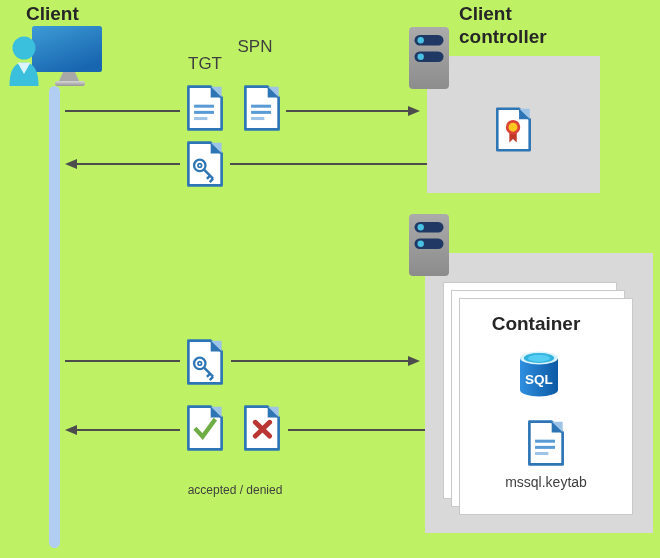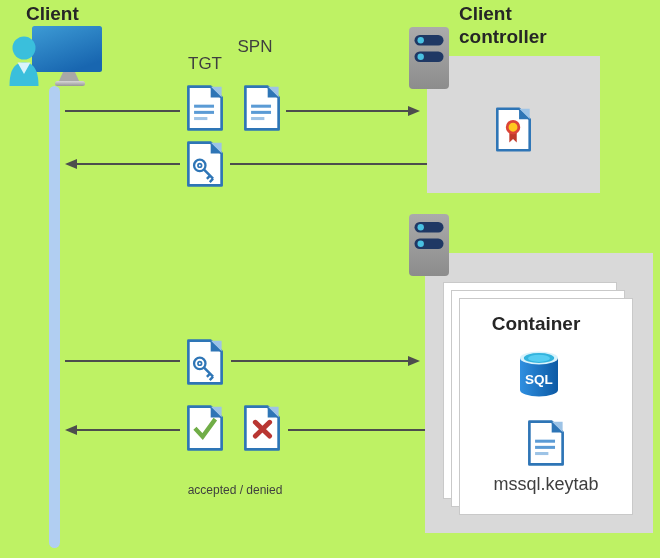--- a/index.html
+++ b/index.html
@@ -127,21 +127,21 @@
     <ellipse cx="24" cy="9" rx="19" ry="6.5" fill="#d8f2fb"></ellipse>
     <ellipse cx="24" cy="9" rx="15.2" ry="5.1" fill="#32b3dd"></ellipse>
     <ellipse cx="24" cy="9.3" rx="11" ry="3.6" fill="#56cdf2"></ellipse>
     <text class="sql-text" x="24" y="34.5" text-anchor="middle">SQL</text>
   </svg>
 
   <svg class="abs" style="left:527px;top:418px;" width="38" height="50" viewBox="0 0 40 50">
     <use href="#doc-base"></use>
       <use href="#doc-lines"></use>
   </svg>
-  <div class="abs plain center" style="left:459px;top:474px;width:174px;font-size:18px;">mssql.keytab</div>
+  <div class="abs plain center" style="left:459px;top:474px;width:174px;font-size:14px;">mssql.keytab</div>
 
   <div>
     <div class="abs hline" style="left:65px;top:110px;width:115px;"></div>
     <div class="abs hline" style="left:286px;top:110px;width:122px;"></div>
     <div class="abs head-right" style="left:408px;top:105.5px;"></div>
   </div>
   <div class="abs plain center" style="left:186px;top:54px;width:38px;">TGT</div>
   <div class="abs plain center" style="left:236px;top:37px;width:38px;">SPN</div>
   <svg class="abs" style="left:186px;top:84px;" width="38" height="48" viewBox="0 0 40 50">
       <use href="#doc-base"></use>

